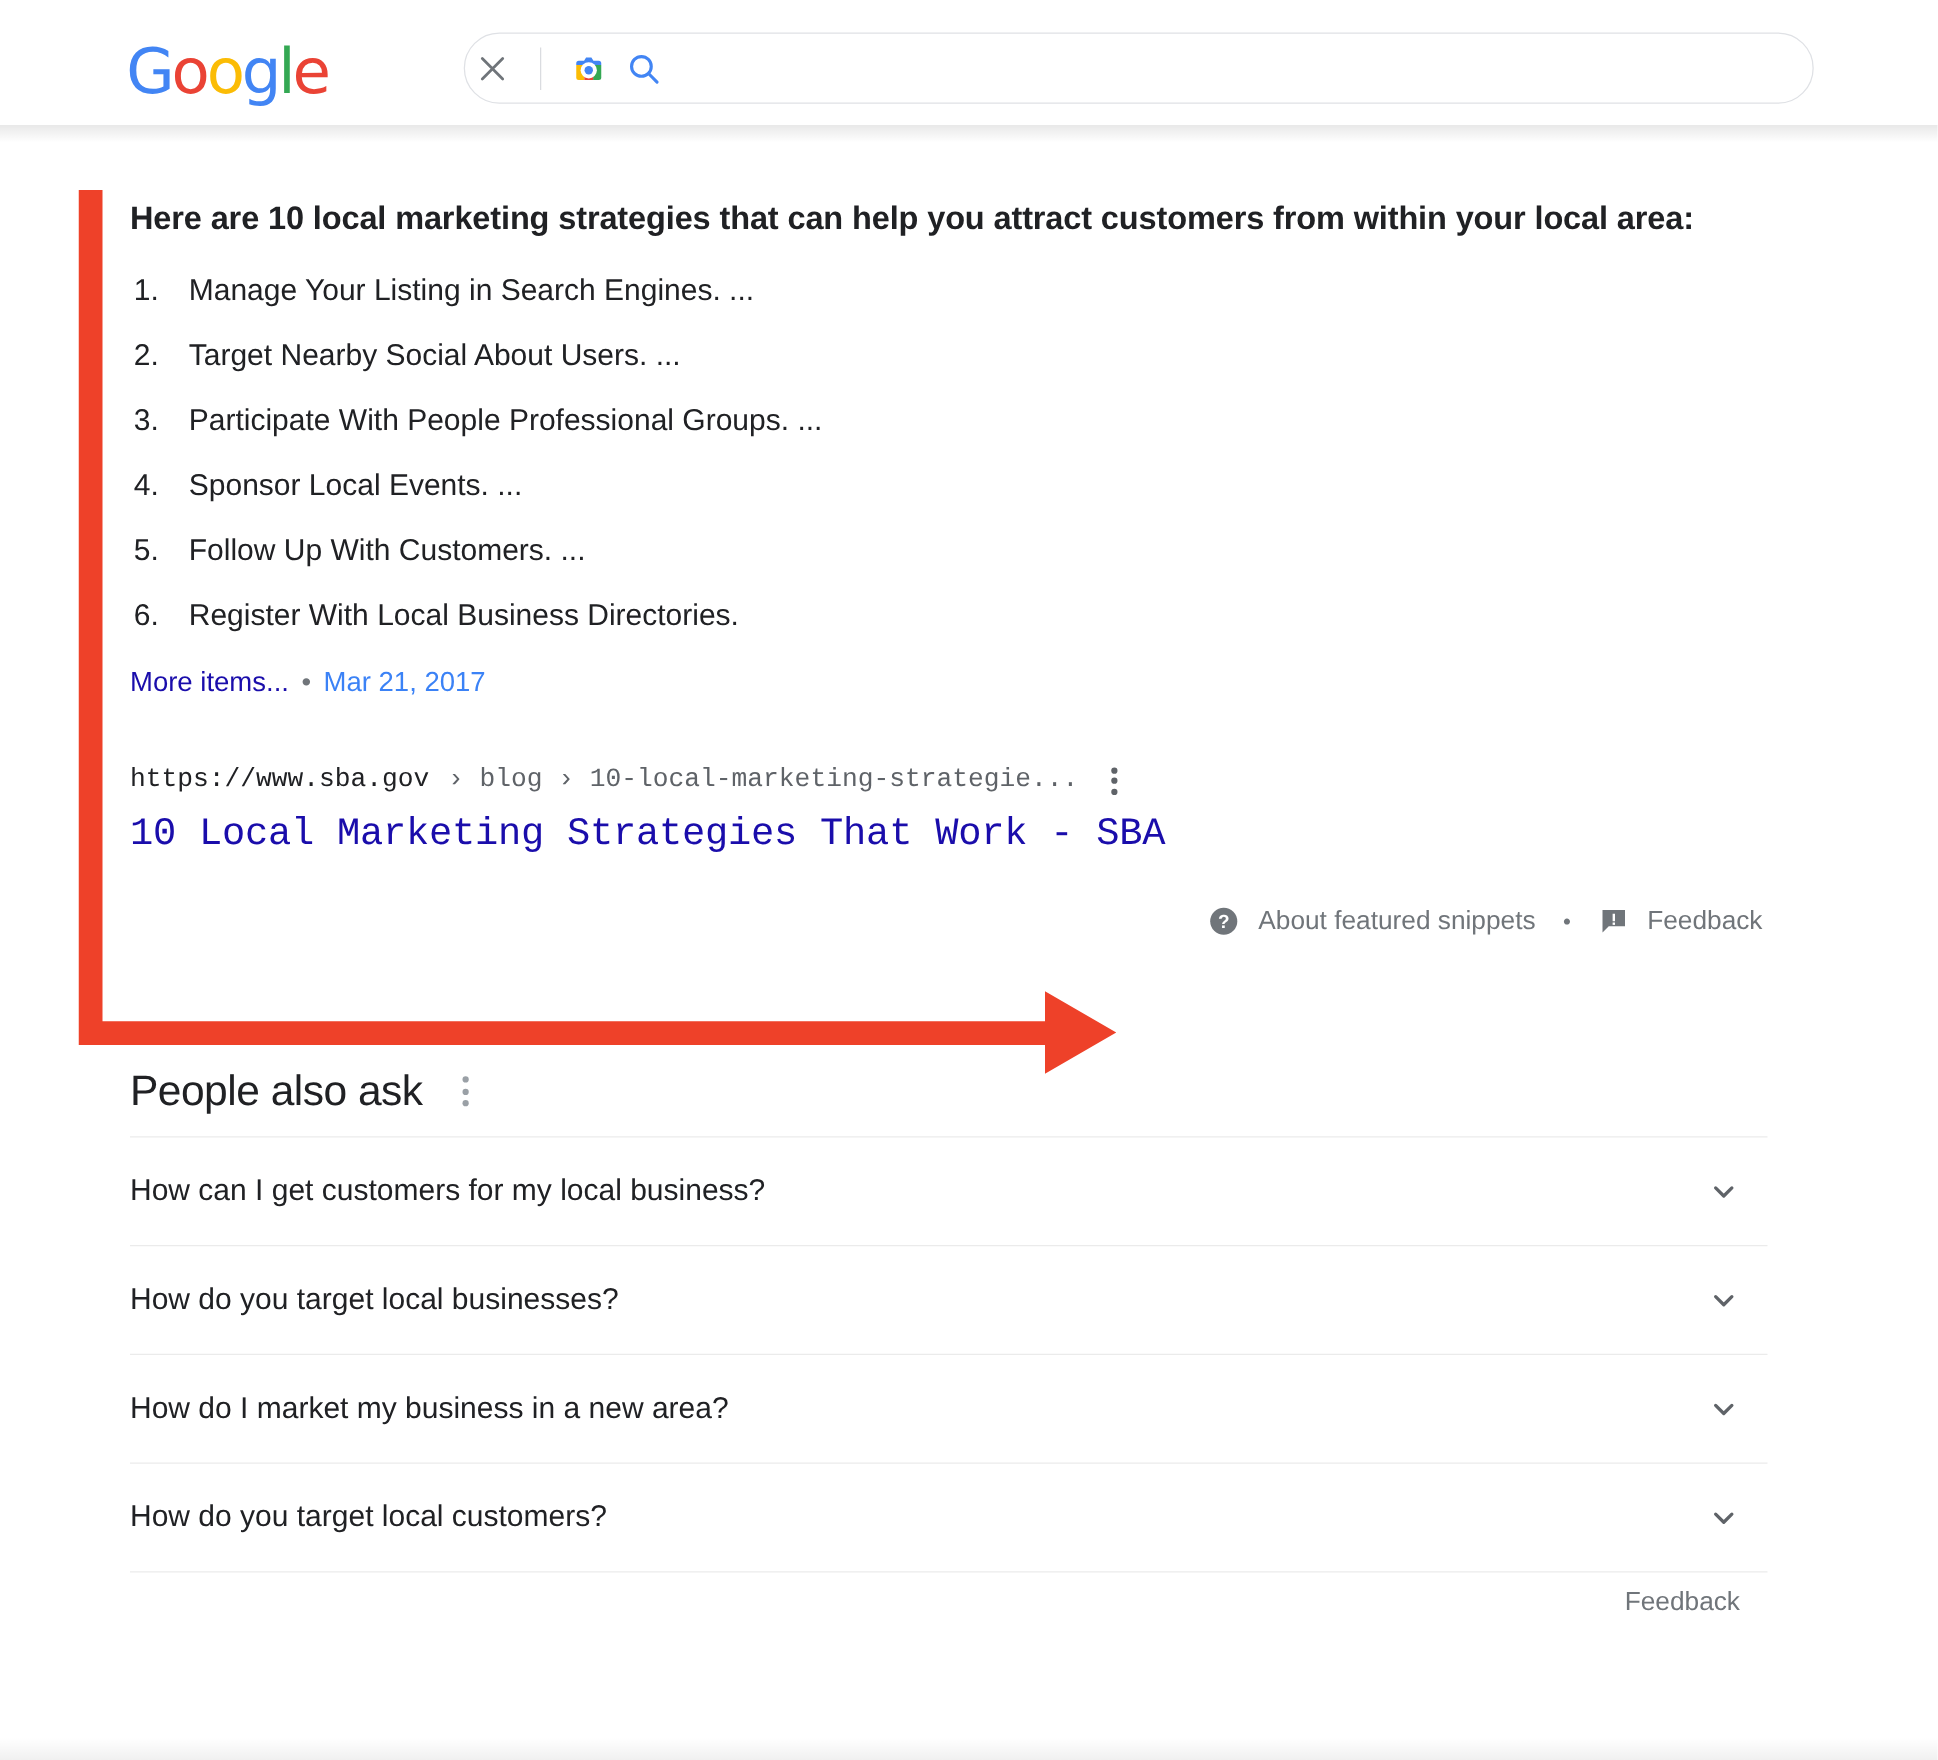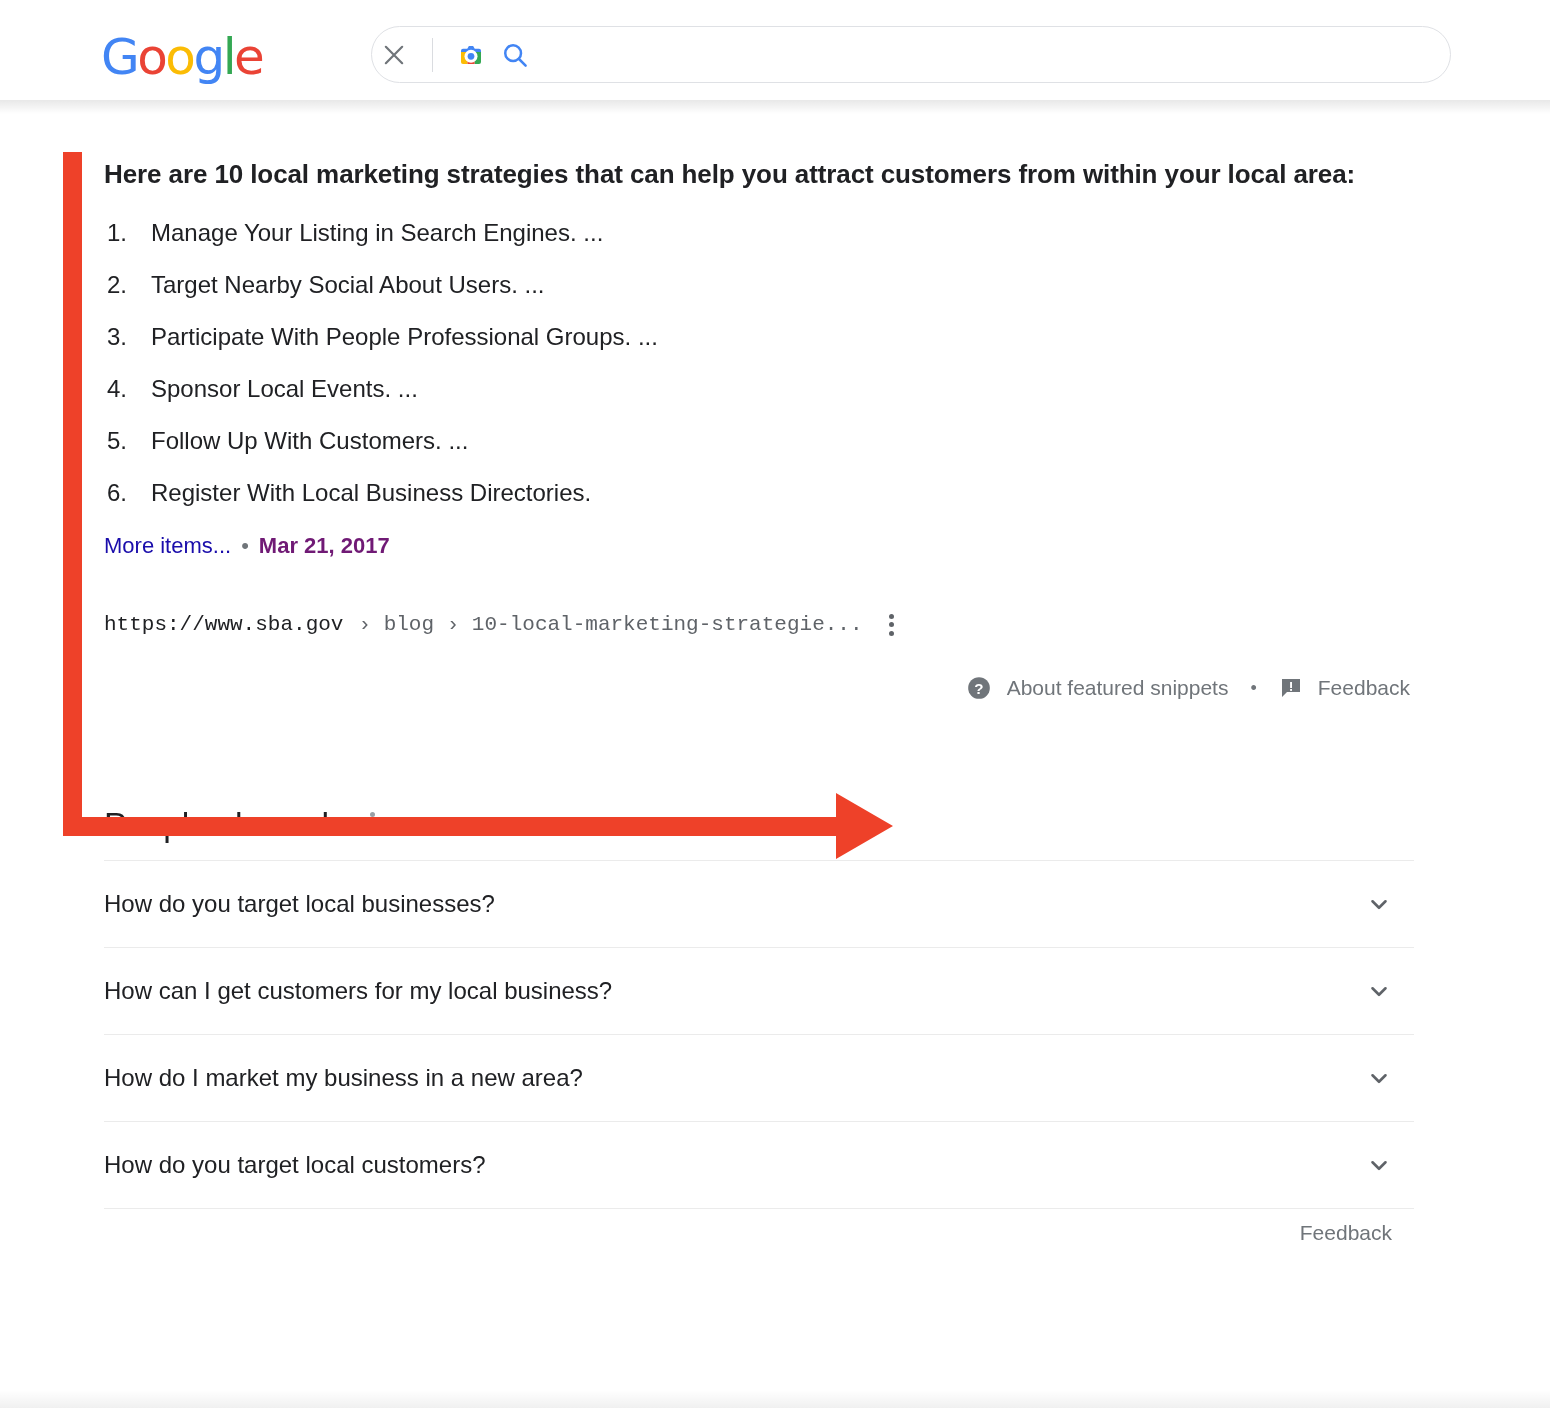--- a/index.html
+++ b/index.html
@@ -139,22 +139,21 @@
   }
   .more-items-link {
     color: #1a0dab;
     font-weight: 500;
   }
   .dot-sep {
     color: #70757a;
     margin: 0 10px;
   }
   .snippet-date {
-    color: #701a75;
-    font-weight: bold;
+    color: #3b82f6;
   }
 
   .result-block {
     margin-top: 52px;
     font-family: Liberation Mono, monospace;
   }
   .result-url-row {
     display: flex;
     align-items: center;
     font-size: 21px;
@@ -355,20 +354,21 @@
     <div class="result-block">
       <div class="result-url-row">
         <span class="result-domain">https://www.sba.gov</span>
         <span class="result-path">› blog › 10-local-marketing-strategie...</span>
         <span class="kebab">
           <i></i>
             <i></i>
             <i></i>
         </span>
       </div>
+      <div class="result-title">10 Local Marketing Strategies That Work - SBA</div>
     </div>
 
     <div class="snippet-footer">
       <span class="footer-item">
         <svg width="26" height="26" viewBox="0 0 24 24">
           <circle cx="12" cy="12" r="10" fill="#70757a"></circle>
           <text x="12" y="17.2" text-anchor="middle" font-size="14" font-weight="bold" font-family="Liberation Sans, sans-serif" fill="#ffffff">?</text>
         </svg>
         <span class="footer-label">About featured snippets</span>
       </span>
@@ -390,30 +390,30 @@
     <div class="paa-head">
       <span>People also ask</span>
       <span class="paa-kebab">
         <i></i>
           <i></i>
           <i></i>
       </span>
     </div>
 
     <div class="paa-item">
-      <span class="paa-q">How do you target local businesses?</span>
+      <span class="paa-q">How can I get customers for my local business?</span>
       <span class="chev">
         <svg width="26" height="26" viewBox="0 0 24 24">
             <path d="M6 9.5 L12 15.5 L18 9.5" stroke="#5f6368" stroke-width="2.4" fill="none" stroke-linecap="round" stroke-linejoin="round"></path>
           </svg>
       </span>
     </div>
 
     <div class="paa-item">
-      <span class="paa-q">How can I get customers for my local business?</span>
+      <span class="paa-q">How do you target local businesses?</span>
       <span class="chev">
         <svg width="26" height="26" viewBox="0 0 24 24">
             <path d="M6 9.5 L12 15.5 L18 9.5" stroke="#5f6368" stroke-width="2.4" fill="none" stroke-linecap="round" stroke-linejoin="round"></path>
           </svg>
       </span>
     </div>
 
     <div class="paa-item">
       <span class="paa-q">How do I market my business in a new area?</span>
       <span class="chev">

